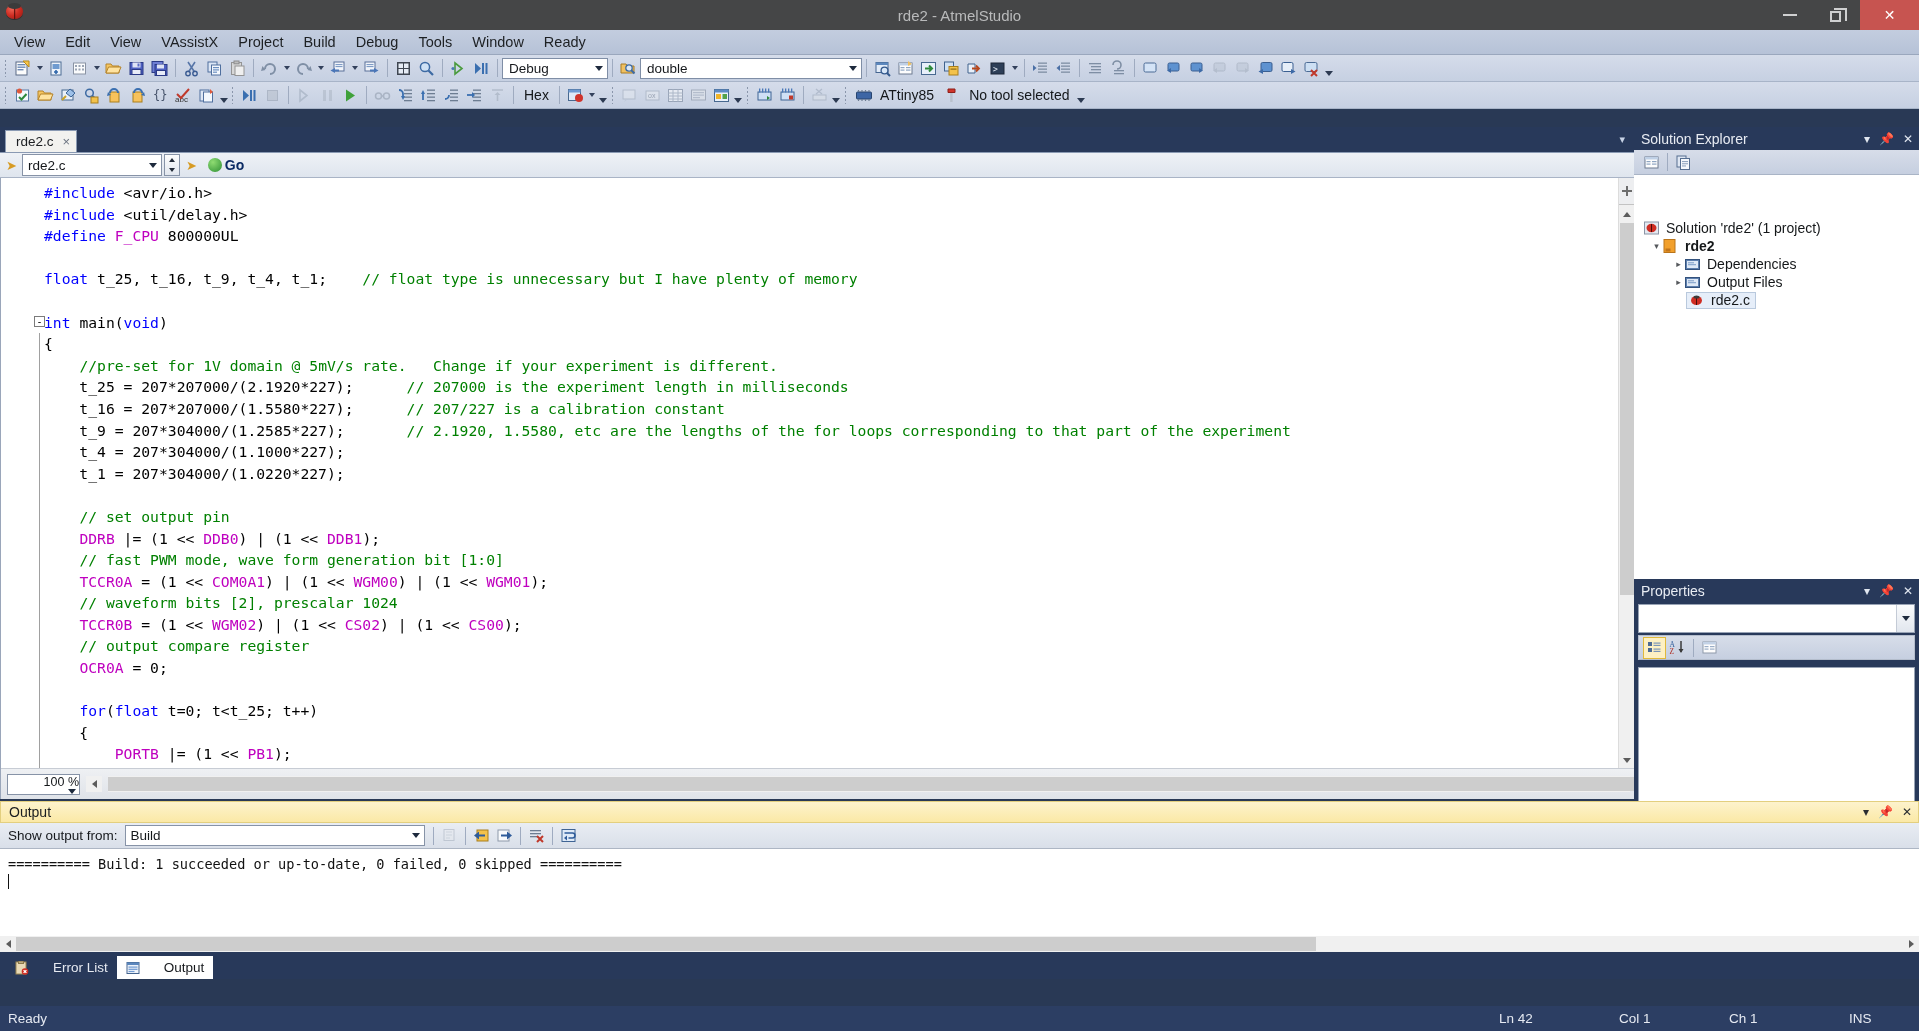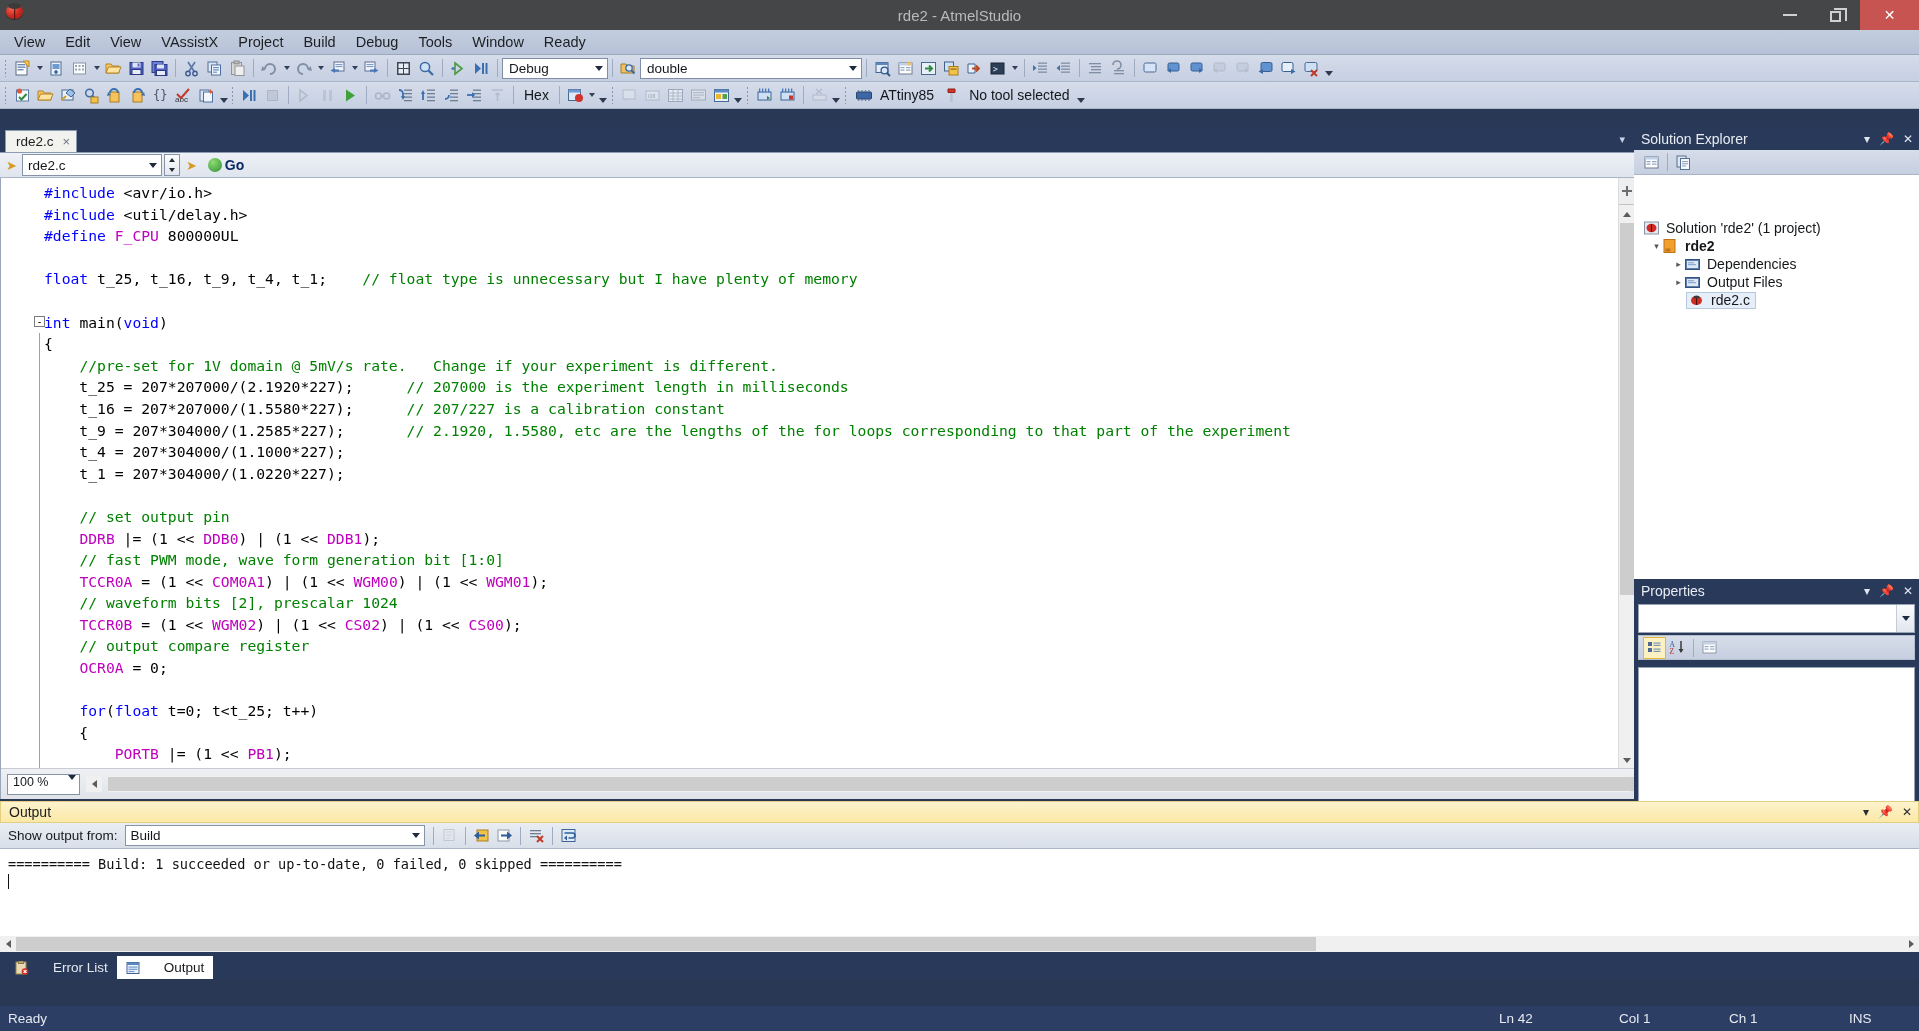--- a/index.html
+++ b/index.html
@@ -181,21 +181,21 @@
   #split-up:after{ content:""; position:absolute; left:3px; top:12px; width:10px; height:2px; background:#6d6d6d;}
   #split-up:before{ content:""; position:absolute; left:7px; top:8px; width:2px; height:10px; background:#6d6d6d;}
 
   #hscrollrow {
     position: absolute; left: 0; right: 0; bottom: 0; height: 31px;
     background: linear-gradient(#eef0f3,#dfe3e9); border-top:1px solid #c7ccd4;
     display: flex; align-items: center;
   }
   #zoombox {
     width: 73px; height: 21px; margin-left: 6px; background: #fff; border:1px solid #8793a7;
-    display:flex; align-items:flex-start; font-size:12.5px; color:#14171a; padding-left:5px;
+    display:flex; align-items:flex-end; font-size:12.5px; color:#14171a; padding-left:5px;flex-direction:column;
   }
   #zoombox .cb-arrow{ margin-left:auto; width:15px; display:flex; align-items:center; justify-content:center;}
   #zoombox .cb-arrow:after{content:""; border-left:4px solid transparent;border-right:4px solid transparent;border-top:5px solid #1e2a3d;}
   #hscroll { flex:1; height: 16px; margin: 0 0 0 6px; background:#f0f0f0; position:relative; }
   #hthumb { position:absolute; left:0; top:1px; height:14px; width:1575px; background:#cdcdcd;}
   .hsb-btn{ width:16px; height:16px; background:#f0f0f0; display:flex;align-items:center;justify-content:center;}
   .hsb-btn.l:after{content:"";border-top:4px solid transparent;border-bottom:4px solid transparent;border-right:5px solid #5c5c5c;}
   .hsb-btn.r:after{content:"";border-top:4px solid transparent;border-bottom:4px solid transparent;border-left:5px solid #5c5c5c;}
 
   

